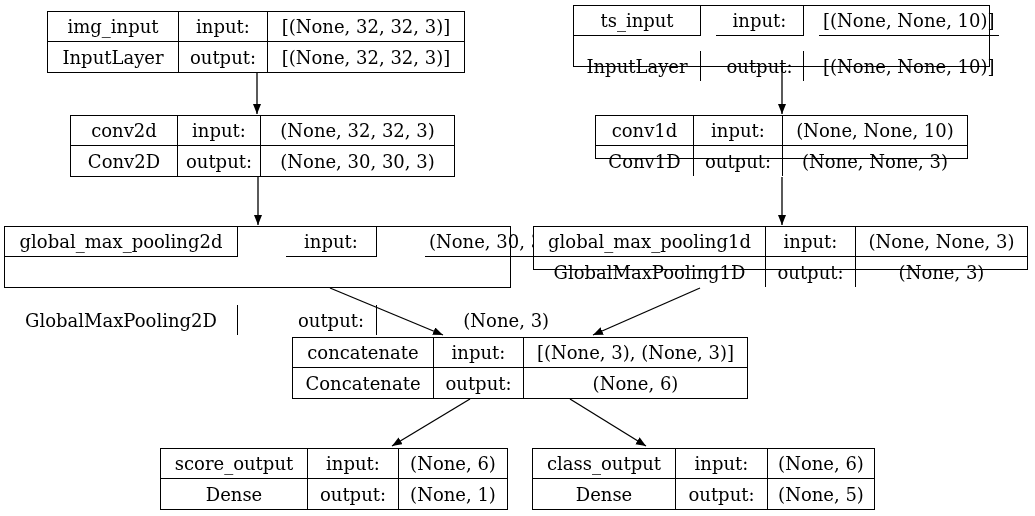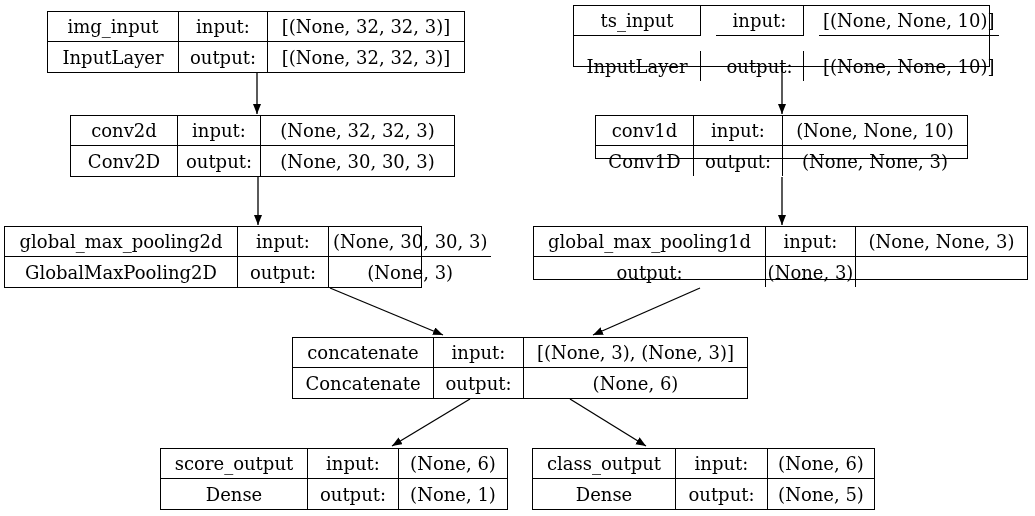--- a/index.html
+++ b/index.html
@@ -42,22 +42,22 @@
     border-bottom: 1px solid #000000;
   }
   .node .c:nth-child(3n) { border-right: none; }
   .node .c:nth-child(n+4) { border-bottom: none; }
 
   
   .n-img-input   { left: 47px;  top: 11px;   width: 418px; height: 62px; grid-template-columns: 131px 89px 1fr; }
   .n-ts-input    { left: 573px; top: 5px;   width: 417px; height: 62px; grid-template-columns: 127px 88px 1fr; gap: 15px; }
   .n-conv2d      { left: 70px;  top: 115px; width: 385px; height: 62px; grid-template-columns: 107px 83px 1fr; }
   .n-conv1d      { left: 595px; top: 115px; width: 373px; height: 44px; grid-template-columns: 98px  89px 1fr; }
-  .n-gmp2d       { left: 4px;   top: 226px; width: 418px; height: 62px; grid-template-columns: 233px 91px 1fr; }
-  .n-gmp1d       { left: 533px; top: 226px; width: 495px; height: 54px; grid-template-columns: 232px 90px 1fr; }
+  .n-gmp2d       { left: 4px;   top: 226px; width: 507px; height: 62px; grid-template-columns: 233px 91px 1fr; gap: 48px; }
+  .n-gmp1d       { left: 533px; top: 226px; width: 495px; height: 44px; grid-template-columns: 232px 90px 1fr; }
   .n-concat      { left: 292px; top: 337px; width: 456px; height: 62px; grid-template-columns: 141px 90px 1fr; }
   .n-score       { left: 160px; top: 448px; width: 348px; height: 62px; grid-template-columns: 147px 91px 1fr; }
   .n-class       { left: 532px; top: 448px; width: 343px; height: 62px; grid-template-columns: 143px 92px 1fr; }
 </style>
 </head>
 <body>
 
 <div id="canvas">
 
   <svg id="edges" viewBox="0 0 1035 516" xmlns="http://www.w3.org/2000/svg">
@@ -118,20 +118,21 @@
     <div class="c">(None, 30, 30, 3)</div>
     <div class="c">GlobalMaxPooling2D</div>
     <div class="c">output:</div>
     <div class="c">(None, 3)</div>
   </div>
 
   <div class="node n-gmp1d">
     <div class="c">global_max_pooling1d</div>
     <div class="c">input:</div>
     <div class="c">(None, None, 3)</div>
+    <div class="c">GlobalMaxPooling1D</div>
     <div class="c">output:</div>
     <div class="c">(None, 3)</div>
   </div>
 
   <div class="node n-concat">
     <div class="c">concatenate</div>
     <div class="c">input:</div>
     <div class="c">[(None, 3), (None, 3)]</div>
     <div class="c">Concatenate</div>
     <div class="c">output:</div>

